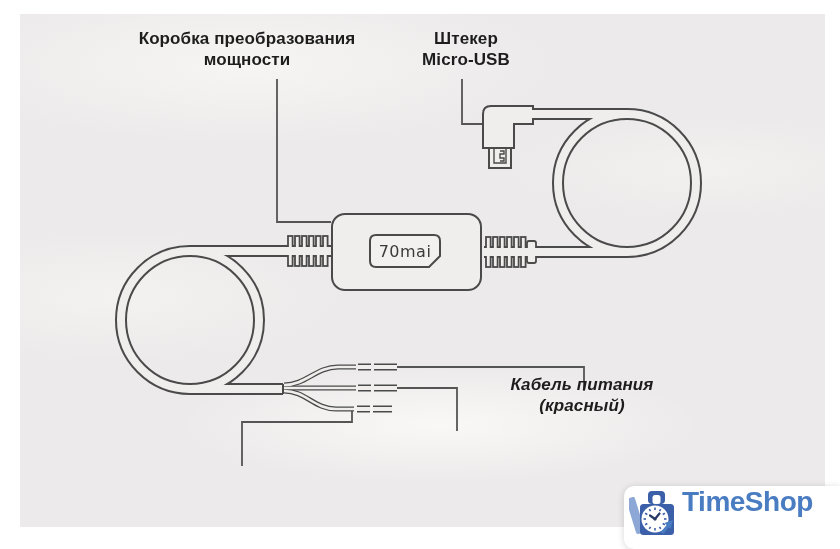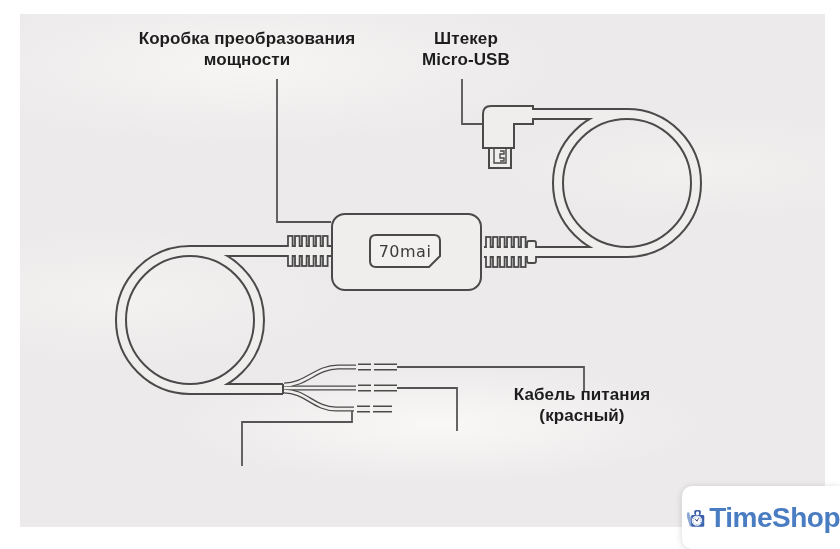--- a/index.html
+++ b/index.html
@@ -16,24 +16,24 @@
       radial-gradient(35% 14% at 85% 30%, #f2f1f0 0%, rgba(242,241,240,0) 70%),
       #eceaea;
   }
   svg.diagram{position:absolute;left:0;top:0;}
   .callout{
     position:absolute;transform:translateX(-50%);
     font-size:17px;line-height:21px;font-weight:bold;color:#1d1d1d;
     text-align:center;white-space:pre-line;letter-spacing:0.1px;
   }
   .watermark-card{
-    position:absolute;right:0;bottom:0;width:158px;height:63px;
+    position:absolute;right:0;bottom:0;width:216px;height:63px;
     background:#ffffff;border-radius:10px 0 0 10px;
     box-shadow:0 1px 7px rgba(0,0,0,0.16);
-    display:flex;align-items:center;padding-left:5px;box-sizing:border-box;
+    display:flex;padding-left:5px;box-sizing:border-box;
   }
   .watermark-text{
     font-size:28px;font-weight:bold;color:#4a7cc2;letter-spacing:-0.5px;margin-left:3px;
   }
 </style>
 </head>
 <body>
 
 <div class="canvas">
   <div class="photo"></div>
@@ -120,21 +120,21 @@
       <path d="M397,367 H584 V391"></path>
       <path d="M397,388 H457 V431"></path>
       <path d="M352,411 V422 H242 V466"></path>
     </g>
   </svg>
 
   <div class="callout" style="left:466px;top:28px;">Штекер
 Micro-USB</div>
   <div class="callout" style="left:247px;top:28px;">Коробка преобразования
 мощности</div>
-  <div class="callout" style="left:582px;top:384px;">Кабель питания
+  <div class="callout" style="left:582px;top:374px;font-style:italic;">Кабель питания
 (красный)</div>
 
   <div class="watermark-card">
     <svg width="50" height="52" viewBox="0 0 50 52">
       <rect x="2" y="11" width="9" height="37" rx="2" fill="#8da8d6" transform="rotate(-17 6.5 29.5)"></rect>
       <rect x="19" y="5" width="17" height="13" rx="4" fill="#3b5fa9"></rect>
       <rect x="23.5" y="9" width="8" height="9" rx="2.5" fill="#ffffff"></rect>
       <rect x="11" y="18" width="34" height="31" rx="3.5" fill="#3b5fa9"></rect>
       <circle cx="26" cy="33" r="13.5" fill="#ffffff"></circle>
       <g stroke="#3b5fa9" stroke-width="1.6">

